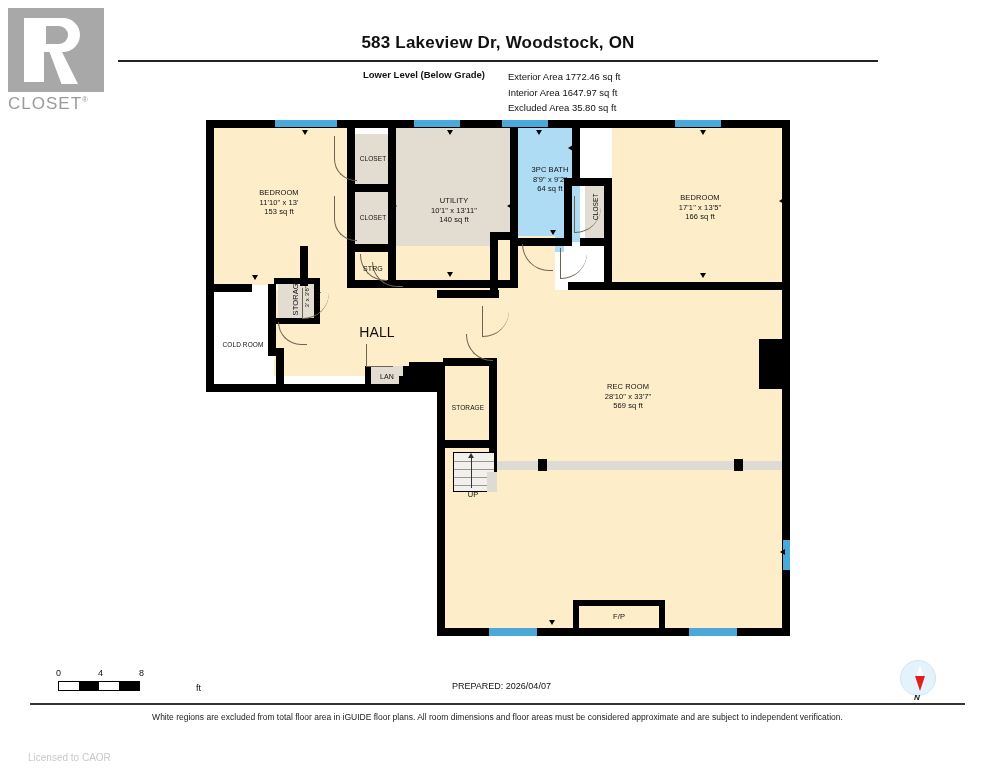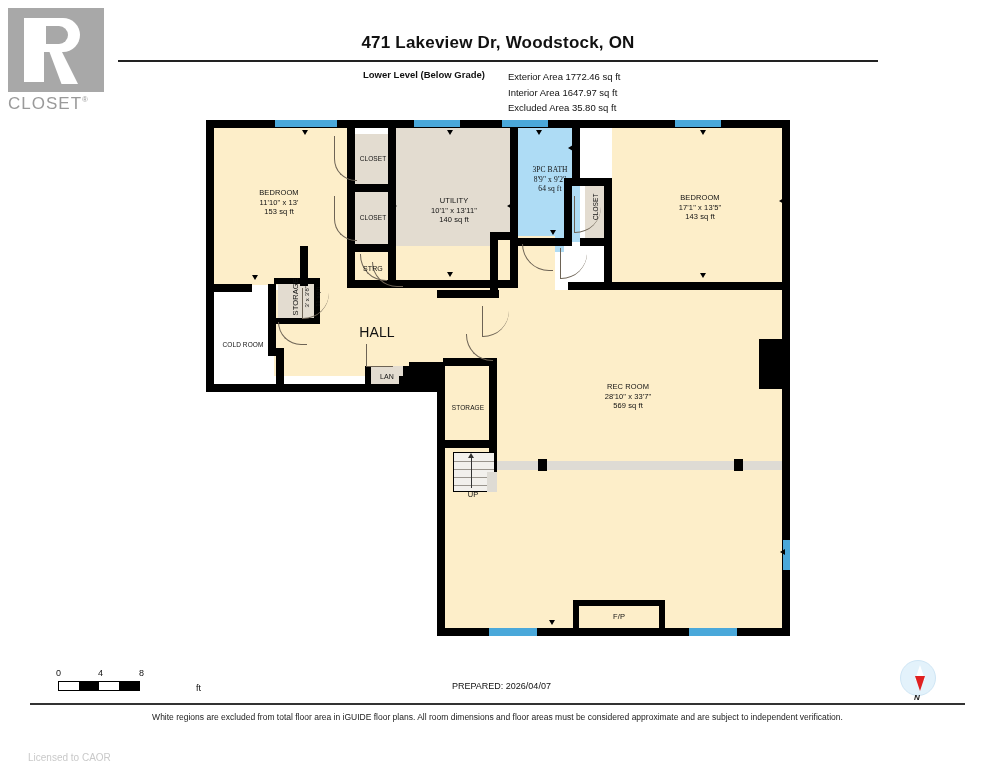--- a/index.html
+++ b/index.html
@@ -77,21 +77,21 @@
   <div class="logo">
     <div class="logo-sq">
       <div class="logo-r-stem"></div>
       <div class="logo-r-bowl"></div>
       <div class="logo-r-hole"></div>
       <div class="logo-r-leg"></div>
     </div>
     <div class="logo-word"><span>CLOSET</span><span class="logo-reg">®</span></div>
   </div>
 
-  <div class="title">471 Lakeview Dr, Woodstock, ON</div>
+  <div class="title">583 Lakeview Dr, Woodstock, ON</div>
   <div class="hdr-rule"></div>
   <div class="lvl">Lower Level (Below Grade)</div>
   <div class="areas">
     <div>Exterior Area 1772.46 sq ft</div>
     <div>Interior Area 1647.97 sq ft</div>
     <div>Excluded Area 35.80 sq ft</div>
   </div>
 
   <div class="plan">
 
@@ -239,30 +239,30 @@
       <div>11'10" x 13'</div>
       <div>153 sq ft</div>
     </div>
 
     <div class="lbl" style="left:402px;top:196px;width:104px;">
       <div class="nm">UTILITY</div>
       <div>10'1" x 13'11"</div>
       <div>140 sq ft</div>
     </div>
 
-    <div class="lbl" style="left:510px;top:165px;width:80px;font-family:Liberation Serif, serif;">
+    <div class="lbl" style="left:510px;top:165px;width:80px;">
       <div class="nm">3PC BATH</div>
       <div>8'9" x 9'2"</div>
       <div>64 sq ft</div>
     </div>
 
     <div class="lbl" style="left:650px;top:193px;width:100px;">
       <div class="nm">BEDROOM</div>
       <div>17'1" x 13'5"</div>
-      <div>143 sq ft</div>
+      <div>166 sq ft</div>
     </div>
 
     <div class="lbl" style="left:578px;top:360px;width:100px;margin-top:22px;">
       <div class="nm">REC ROOM</div>
       <div>28'10" x 33'7"</div>
       <div>569 sq ft</div>
     </div>
 
     <div class="lbl rot" style="left:268px;top:292px;width:56px;">
       <div class="nm">STORAGE</div>

